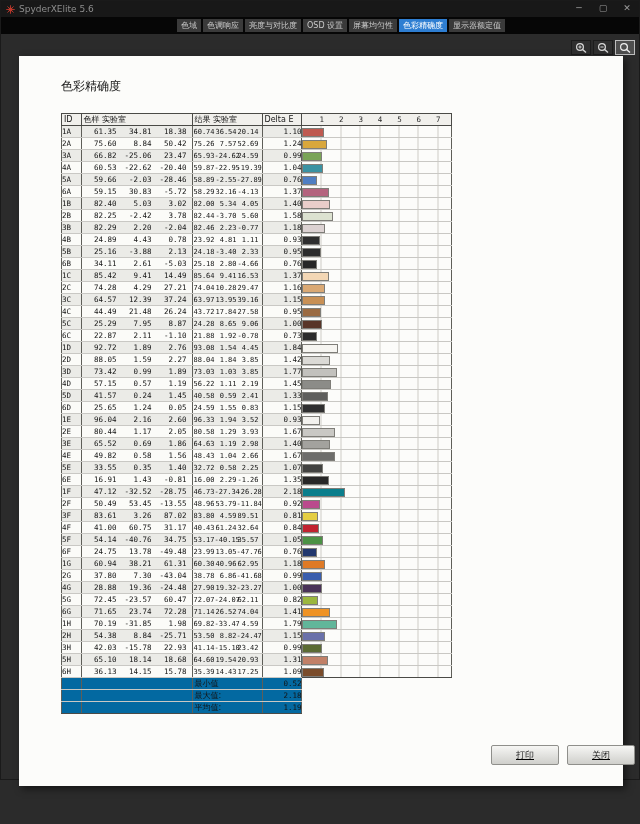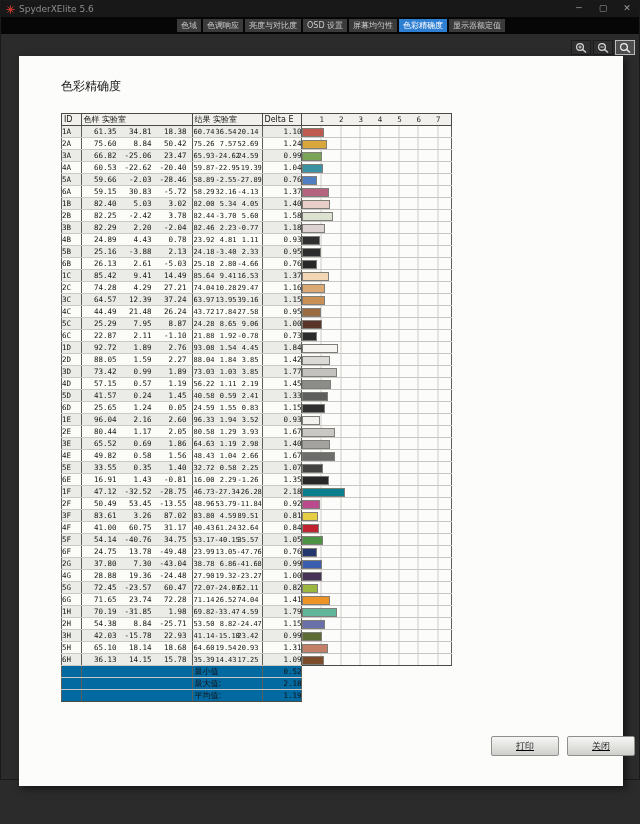--- a/index.html
+++ b/index.html
@@ -75,21 +75,21 @@
   }
   tr.last-data td.chart{border-bottom:1px solid #4a4a46;}
   .bar{height:9px;margin-top:1px;border:1px solid #7e7d78;box-sizing:border-box;}
 
   tr.summary td{background:#0369a1;}
   tr.summary td.blank{border:none;background:transparent;background-image:none;}
   tr.summary td.sum-label{padding-left:2px;font-family:"DejaVu Sans", sans-serif;font-size:8px;}
   tr.summary:last-child td:not(.blank){border-bottom:1px solid #4a4a46;}
 
   
-  .footer{position:absolute;bottom:23px;right:4px;display:flex;text-decoration:underline;}
+  .footer{position:absolute;bottom:14px;right:4px;display:flex;text-decoration:underline;}
   .btn{width:66px;height:18px;margin-left:8px;background:linear-gradient(#f6f6f4,#cfcfcb);
     border:1px solid #8f8f8b;border-radius:2px;font-size:9px;color:#1d1d1d;
     display:flex;align-items:center;justify-content:center;cursor:default;font-family:"DejaVu Sans", sans-serif;}
 </style>
 </head>
 <body>
 
 <div class="window">
 
   <div class="titlebar">
@@ -401,21 +401,21 @@
               </td>
               <td class="delta">0.95</td>
               <td class="chart">
                 <div class="bar" style="width: 18.4px; background: rgb(44, 44, 44);"></div>
               </td>
             </tr>
             <tr class="data-row">
               <td class="idc">6B</td>
               <td class="sample">
                 <div class="trip">
-                  <span class="n">26.13</span>
+                  <span class="n">34.11</span>
                   <span class="n">2.61</span>
                   <span class="n">-5.03</span>
                 </div>
               </td>
               <td class="result">
                 <div class="trip">
                   <span class="n">25.18</span>
                   <span class="n">2.80</span>
                   <span class="n">-4.66</span>
                 </div>
@@ -920,20 +920,41 @@
               <td class="result">
                 <div class="trip">
                   <span class="n">23.99</span>
                   <span class="n">13.05</span>
                   <span class="n">-47.76</span>
                 </div>
               </td>
               <td class="delta">0.76</td>
               <td class="chart">
                 <div class="bar" style="width: 14.7px; background: rgb(34, 56, 110);"></div>
+              </td>
+            </tr>
+            <tr class="data-row">
+              <td class="idc">1G</td>
+              <td class="sample">
+                <div class="trip">
+                  <span class="n">60.94</span>
+                  <span class="n">38.21</span>
+                  <span class="n">61.31</span>
+                </div>
+              </td>
+              <td class="result">
+                <div class="trip">
+                  <span class="n">60.30</span>
+                  <span class="n">40.96</span>
+                  <span class="n">62.95</span>
+                </div>
+              </td>
+              <td class="delta">1.18</td>
+              <td class="chart">
+                <div class="bar" style="width: 22.9px; background: rgb(222, 122, 38);"></div>
               </td>
             </tr>
             <tr class="data-row">
               <td class="idc">2G</td>
               <td class="sample">
                 <div class="trip">
                   <span class="n">37.80</span>
                   <span class="n">7.30</span>
                   <span class="n">-43.04</span>
                 </div>

